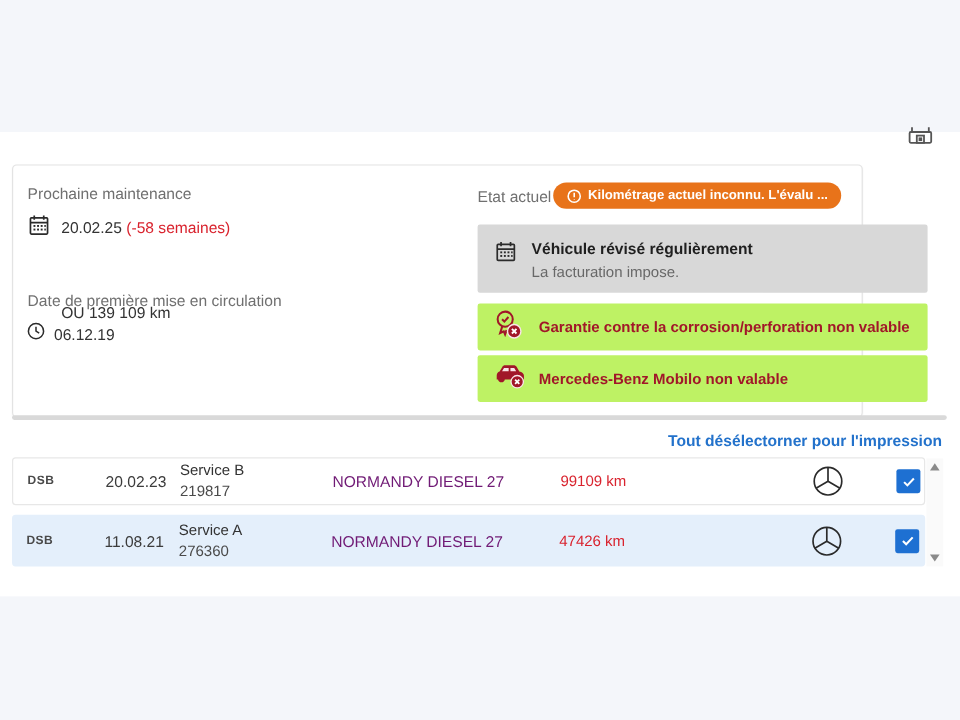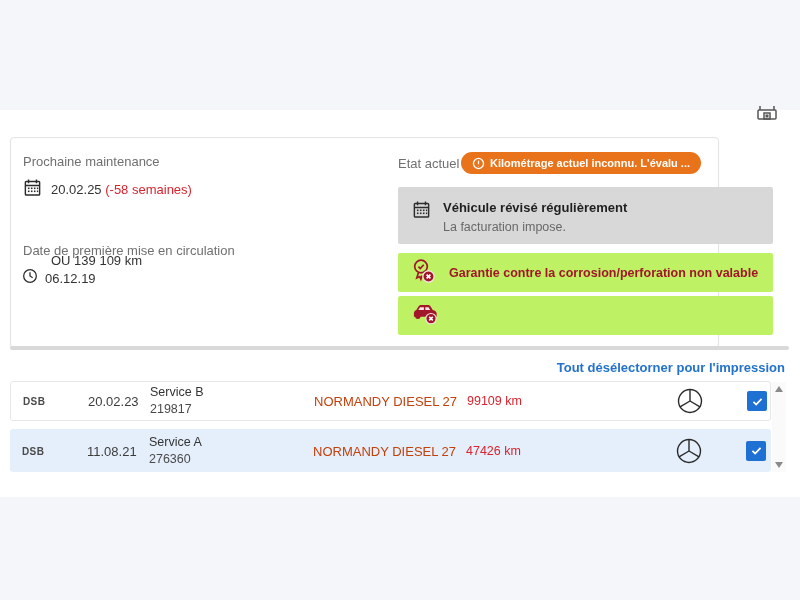--- a/index.html
+++ b/index.html
@@ -70,21 +70,21 @@
     position: absolute; left: 10px; width: 761px; border-radius: 3px; cursor: pointer;
   }
   .srv-row-0 { top: 381px; height: 40px; background: #ffffff; border: 1px solid #e7e7e7; }
   .srv-row-1 { top: 429px; height: 43px; background: #e4effb; }
   .cell { position: absolute; top: 50%; transform: translateY(-50%); white-space: nowrap; }
   .cell-source { left: 12px; font-size: 10px; font-weight: bold; color: #4a4a4a; letter-spacing: 0.4px; }
   .cell-date { left: 77px; font-size: 13px; color: #3c3c3c; }
   .cell-service { left: 139px; font-size: 12.5px; line-height: 17px; }
   .cell-service .srv-name { color: #333; }
   .cell-service .srv-num { color: #4a4a4a; }
-  .cell-dealer { left: 266px; font-size: 13px; color: #c2410c; margin-left: 37px; }
+  .cell-dealer { left: 266px; font-size: 13px; color: #701a75; }
   .cell-km { left: 456px; font-size: 12.5px; color: #d9232e; }
   .cell-star { left: 666px; width: 26px; height: 26px; }
   .checkbox {
     position: absolute; left: 736px; top: 50%; transform: translateY(-50%);
     width: 20px; height: 20px; background: #1e70d2; border-radius: 2px;
     display: flex; align-items: center; justify-content: center; cursor: pointer;
   }
 
   .scrollbar {
     position: absolute; left: 772px; top: 382px; width: 14px; height: 90px;
@@ -201,20 +201,21 @@
 
   <div class="status-box box-pink box-pink-2">
     <span class="box-icon">
       <svg width="30" height="24" viewBox="0 0 32 26">
         <path fill="#a11729" d="M4 12.5c0-1.8 1-3.3 2.6-3.7l2.3-3.9C9.5 3.8 10.5 3.2 11.6 3.2h7.6c1.2 0 2.3.6 2.9 1.6l2.3 3.9c2.4.4 4.2 1.8 4.2 3.8v3.4h-2.2a3.1 3.1 0 0 1-6.1 0h-9a3.1 3.1 0 0 1-6.1 0H4v-3.4z"></path>
         <path fill="#f9e4e8" d="M10.6 5.6h4.2v3h-6z M16.4 5.6h3.4l1.8 3h-5.2z"></path>
         <circle cx="22.5" cy="18" r="5.6" fill="#a11729" stroke="#f9e4e8" stroke-width="1.2"></circle>
         <path d="M20.6 16.1l3.8 3.8M24.4 16.1l-3.8 3.8" stroke="#fff" stroke-width="1.6"></path>
       </svg>
     </span>
+    <div class="box-title">Mercedes-Benz Mobilo non valable</div>
   </div>
 
 </div>
 
 <div class="divider"></div>
 
 <a class="deselect-link" href="#">Tout désélectorner pour l'impression</a>
 
 <div class="srv-row srv-row-0">
   <span class="cell cell-source">DSB</span>

